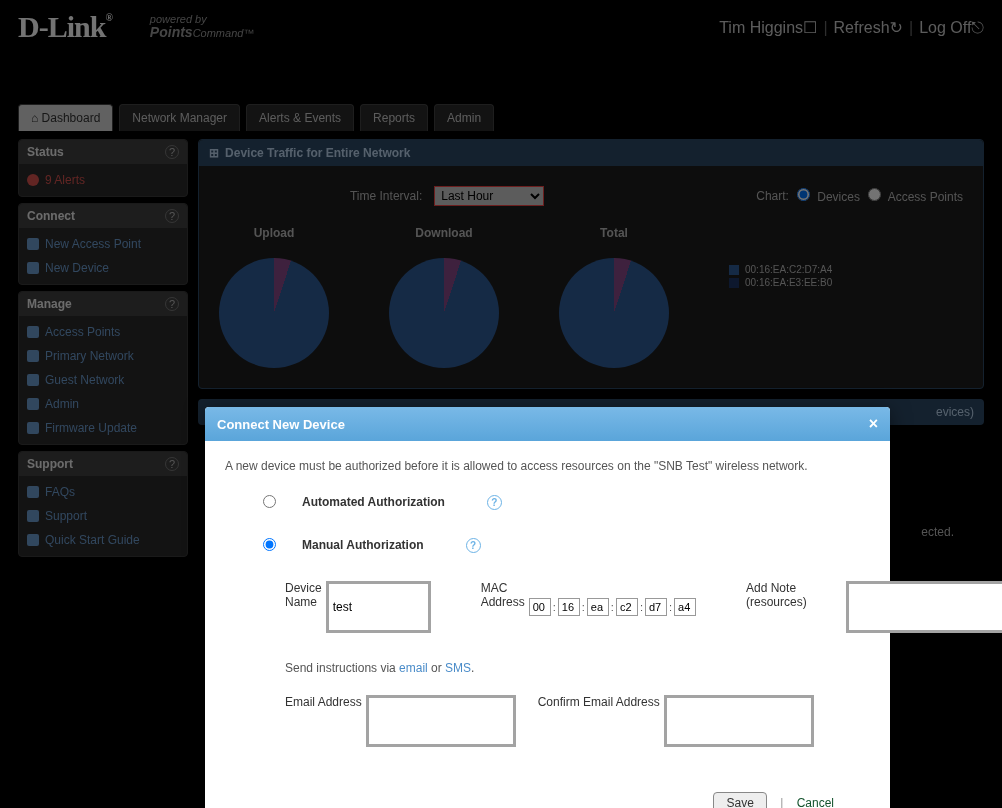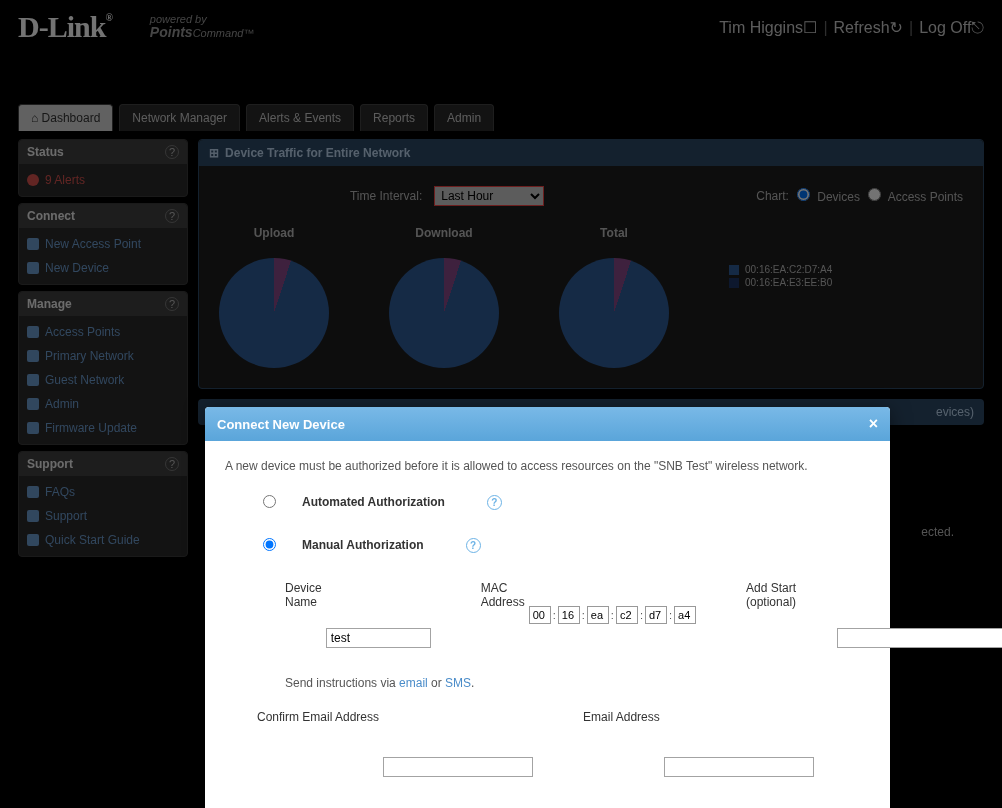--- a/index.html
+++ b/index.html
@@ -55,21 +55,21 @@
 .modal-body { padding: 18px 20px 18px; font-size: 12px; color: #555; font-family: Tahoma, Verdana, sans-serif; border-radius: 28px; }
 .modal-intro { margin-bottom: 22px; }
 .auth-block { margin-left: 38px; margin-bottom: 28px; display: flex; align-items: flex-start; gap: 22px; }
 .auth-block label { font-weight: bold; color: #333; font-size: 12px; }
 .mac-inputs { display: flex; align-items: center; gap: 2px; }
 .mac-inputs input { width: 22px; padding: 2px 3px; font-size: 11px; border: 1px solid #999; }
 .mac-inputs span { font-size: 11px; color: #555; }
 .form-row { display: flex; gap: 50px; margin-left: 60px; margin-bottom: 8px; }
 .form-col { display: flex; flex-direction: row; gap: 4px; }
 .form-col label { font-size: 12px; color: #333; }
-.form-col input.text { padding: 2px 4px; font-size: 12px; border: 1px solid #a3a3a3; margin-top: 47px; }
+.form-col input.text { padding: 16px 4px; font-size: 12px; border: 3px solid #a3a3a3; }
 .w-name { width: 105px; }
 .w-note { width: 245px; }
 .w-email { width: 150px; }
 .send-row { margin-left: 60px; margin-top: 28px; margin-bottom: 20px; font-size: 12px; color: #555; }
 .send-row a { color: #4a8cc9; text-decoration: none; }
 .modal-footer { margin-top: 45px; text-align: right; padding-right: 36px; padding-bottom: 4px; }
 .btn-save { background: #eee; border: 1px solid #888; padding: 3px 12px; font-size: 12px; color: #333; border-radius: 4px; cursor: pointer; }
 .footer-sep { margin: 0 10px; color: #999; }
 .btn-cancel { color: #14532d; text-decoration: none; font-size: 12px; }
 .help-icon { display: inline-flex; align-items: center; justify-content: center; width: 15px; height: 15px; border: 1px solid #6db3e6; border-radius: 50%; color: #6db3e6; font-size: 10px; font-weight: bold; margin-left: 20px; }
@@ -273,36 +273,36 @@
           <input value="ea" style="">
             <span>:</span>
           <input value="c2" style="">
             <span>:</span>
           <input value="d7" style="">
             <span>:</span>
           <input value="a4" style="">
         </div>
       </div>
       <div class="form-col">
-        <label>Add Start (optional)</label>
+        <label>Add Note (resources)</label>
         <input type="text" class="text w-note" value="" style="">
       </div>
     </div>
 
     <div class="send-row">
       <span>Send instructions via </span><a href="#">email</a><span> or </span><a href="#">SMS</a><span>.</span>
     </div>
 
     <div class="form-row">
+      <div class="form-col">
+        <label>Email Address</label>
+        <input type="text" class="text w-email" style="">
+      </div>
       <div class="form-col" style="margin-left:-28px">
         <label>Confirm Email Address</label>
-        <input type="text" class="text w-email" style="">
-      </div>
-      <div class="form-col">
-        <label>Email Address</label>
         <input type="text" class="text w-email" style="">
       </div>
     </div>
 
     <div class="modal-footer">
       <button class="btn-save">Save</button>
       <span class="footer-sep">|</span>
       <a href="#" class="btn-cancel">Cancel</a>
     </div>
   </div>

